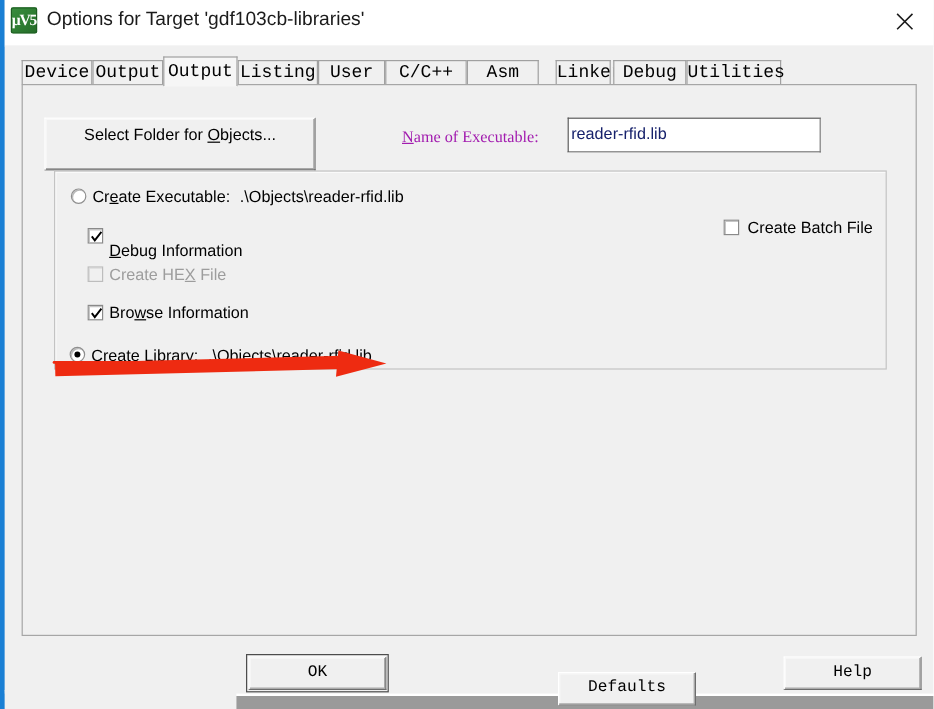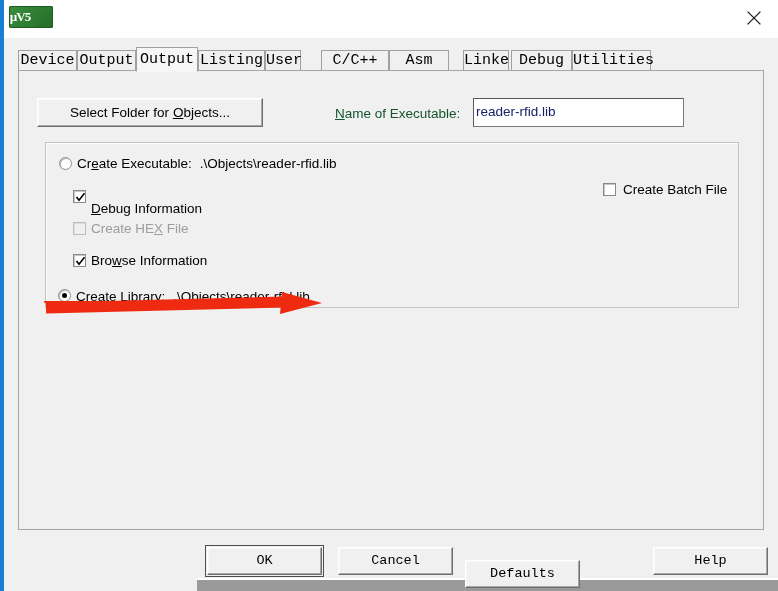--- a/index.html
+++ b/index.html
@@ -50,21 +50,21 @@
   
   #titlebar {
     position: absolute;
     left: 0; top: 0;
     width: 774px; height: 38px;
     background: #ffffff;
   }
   #app-icon {
     position: absolute;
     left: 5px; top: 6px;
-    width: 44px; height: 22px;
+    width: 22px; height: 22px;
     border-radius: 2px;
     background: linear-gradient(135deg, #3a8d3f 0%, #2e7d32 55%, #246a28 100%);
     box-shadow: inset 0 0 0 1px #1e5c22;
   }
   #app-icon .glyph {
     position: absolute;
     left: 0; top: 0;
     width: 22px; height: 22px;
     color: #ffffff;
     font-family: "Liberation Serif", serif;
@@ -190,23 +190,23 @@
     padding: 0 2px;
     line-height: 26px;
     white-space: nowrap;
     overflow: hidden;
     cursor: text;
   }
 
   
   .lbl-static {
     position: absolute;
-    font-family: Liberation Sans, sans-serif;
-    font-size: 13.5px;
-    color: #14532d;
+    font-family: Liberation Serif, serif;
+    font-size: 13.5px;
+    color: #a21caf;
     white-space: nowrap;
     line-height: 18px;
   }
 
   
   #groupbox {
     position: absolute;
     left: 26px; top: 71px;
     width: 694px;
     height: 166px;
@@ -276,44 +276,45 @@
 <div id="bg-left-strip"></div>
 <div id="bg-bottom-left"></div>
 <div id="bg-bottom-strip"></div>
 
 <div id="dialog">
 
   <div id="titlebar">
     <div id="app-icon">
       <span class="glyph">µV5</span>
     </div>
+    <div id="title-text">Options for Target 'gdf103cb-libraries'</div>
     <div id="close-button">
       <svg width="16" height="16" viewBox="0 0 16 16" aria-hidden="true">
         <path d="M1.6 1.6 L14.4 14.4 M14.4 1.6 L1.6 14.4" stroke="#1b1b1b" stroke-width="1.3" fill="none"></path>
       </svg>
     </div>
   </div>
   <div id="client-top-line"></div>
 
   <div id="tabstrip">
     <div class="tab" style="left:0px;   width:59px;">Device</div>
     <div class="tab" style="left:59px;  width:59px;">Output</div>
     <div class="tab selected" style="left:118px; width:62px;">Output</div>
     <div class="tab" style="left:180px; width:67px;">Listing</div>
-    <div class="tab" style="left:247px; width:36px;">User</div>
+    <div class="tab" style="left:247px; width:56px;">User</div>
     <div class="tab" style="left:303px; width:68px;">C/C++</div>
     <div class="tab" style="left:371px; width:60px;">Asm</div>
     <div class="tab" style="left:445px; width:46px;">Linker</div>
     <div class="tab" style="left:493px; width:61px;">Debug</div>
     <div class="tab" style="left:554px; width:79px;">Utilities</div>
   </div>
 
   <div id="page-panel">
 
-    <div class="btn" id="select-folder-btn" style="left:18px; top:27px; width:226px; height:29px; line-height:27px;">
+    <div class="btn" id="select-folder-btn" style="left:18px; top:27px; width:226px; height:44px; line-height:27px;">
       <span class="lbl"><span>Select Folder for </span><span class="ul">O</span><span>bjects...</span></span>
     </div>
 
     <div class="lbl-static" style="left:316px; top:34px;"><span class="ul">N</span><span>ame of Executable:</span></div>
 
     <div class="edit" id="exe-name-input" style="left:454px; top:27px; width:211px; height:29px;">reader-rfid.lib</div>
 
     <div id="groupbox"></div>
 
     <div class="radio" style="left:40px; top:86px;"></div>
@@ -341,23 +342,20 @@
     </div>
     <div class="ctl-label" style="left:57px; top:218px;"><span>Create Library:</span><span style="padding-left:8px;">.\Objects\reader-rfid.lib</span></div>
 
     <div class="chk" style="left:584px; top:112px;"></div>
     <div class="ctl-label" style="left:604px; top:111px;">Create Batch File</div>
   </div>
 
   <div class="btn mono default" style="left:203px; top:547px; width:115px; height:28px; line-height:26px;">
     <span class="lbl">OK</span>
   </div>
-  <div class="btn mono" style="left:334px; top:547px; width:115px; height:28px; line-height:26px;">
-    <span class="lbl">Cancel</span>
-  </div>
   <div class="btn mono" style="left:461px; top:560px; width:115px; height:28px; line-height:26px;">
     <span class="lbl">Defaults</span>
   </div>
   <div class="btn mono" style="left:649px; top:547px; width:115px; height:28px; line-height:26px;">
     <span class="lbl">Help</span>
   </div>
 </div>
 
 <svg id="annotation-arrow" viewBox="0 0 778 591" aria-hidden="true">
 

